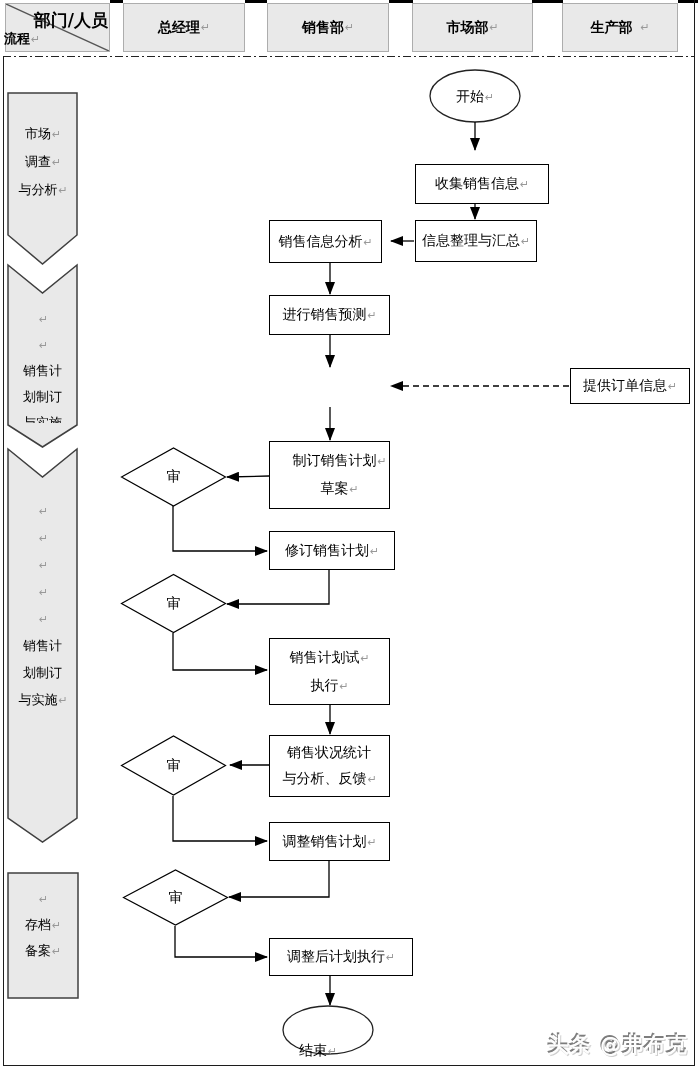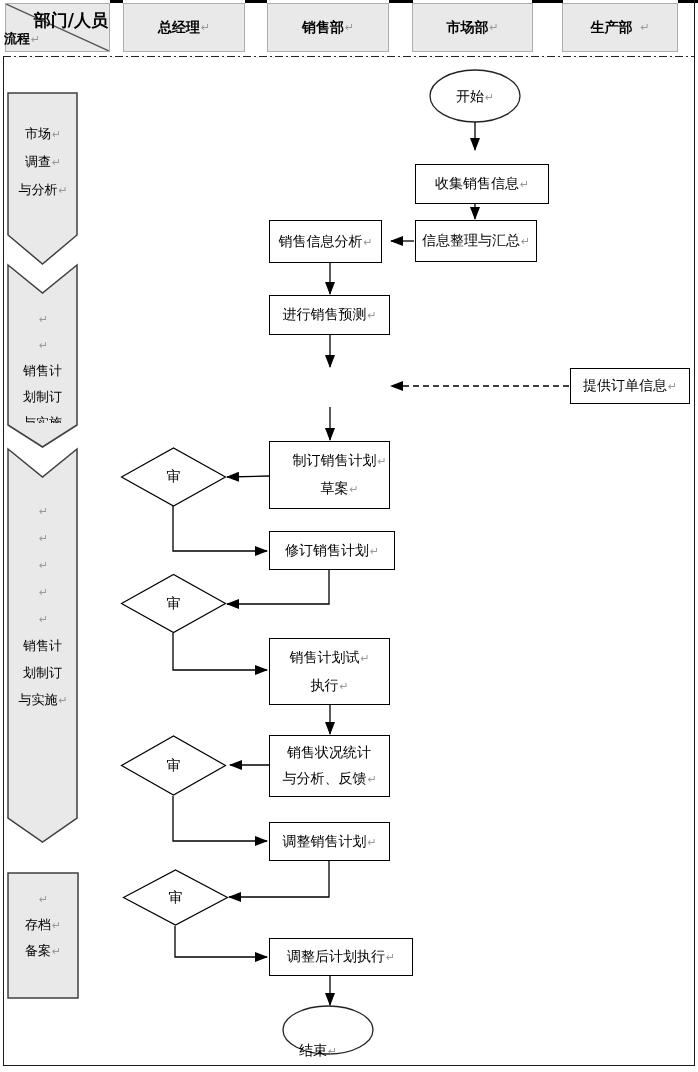--- a/index.html
+++ b/index.html
@@ -175,13 +175,14 @@
     <div><span>销售状况统计</span><span class="mark"></span></div>
     <div><span>与分析、反馈</span><span class="mark">↵</span></div>
   </div>
   <div class="box" style="left:269px;top:822px;width:121px;height:39px;">
     <div><span>调整销售计划</span><span class="mark">↵</span></div>
   </div>
   <div class="box" style="left:269px;top:938px;width:144px;height:38px;">
     <div><span>调整后计划执行</span><span class="mark">↵</span></div>
   </div>
 
+  <div class="wm" style="right:10px;bottom:13px;">头条 @弗布克</div>
 </div>
 
 </body></html>

